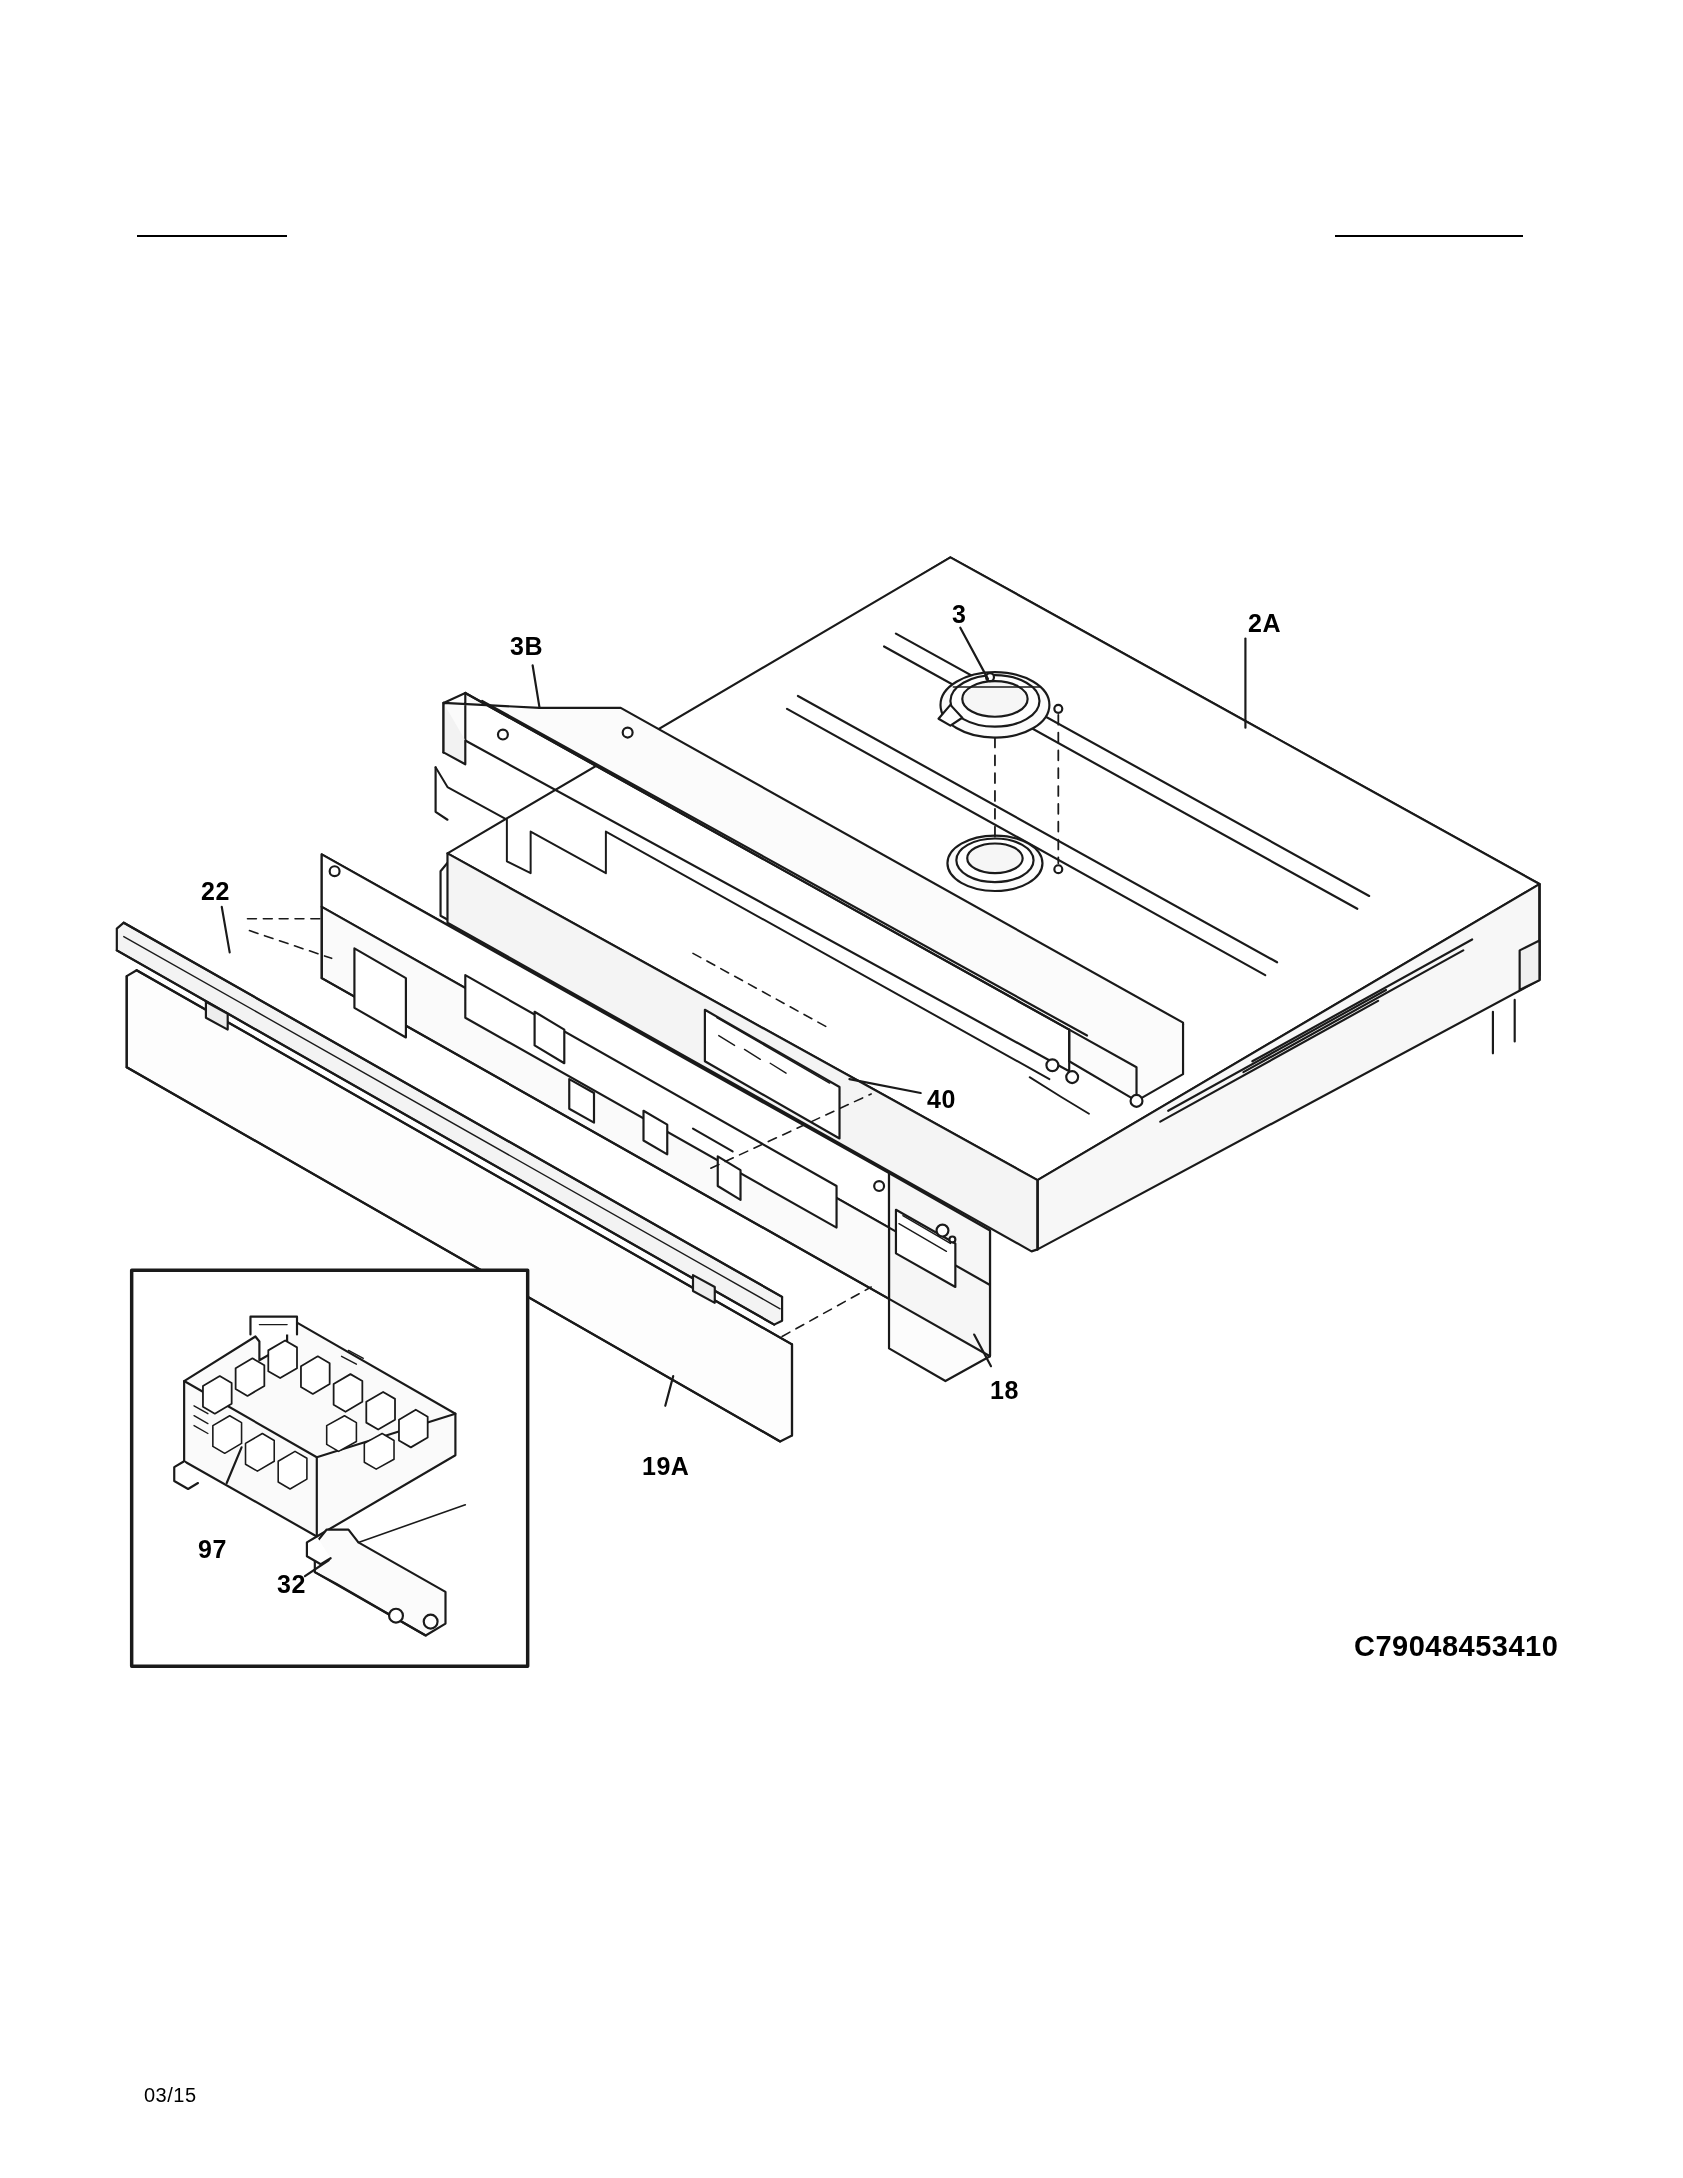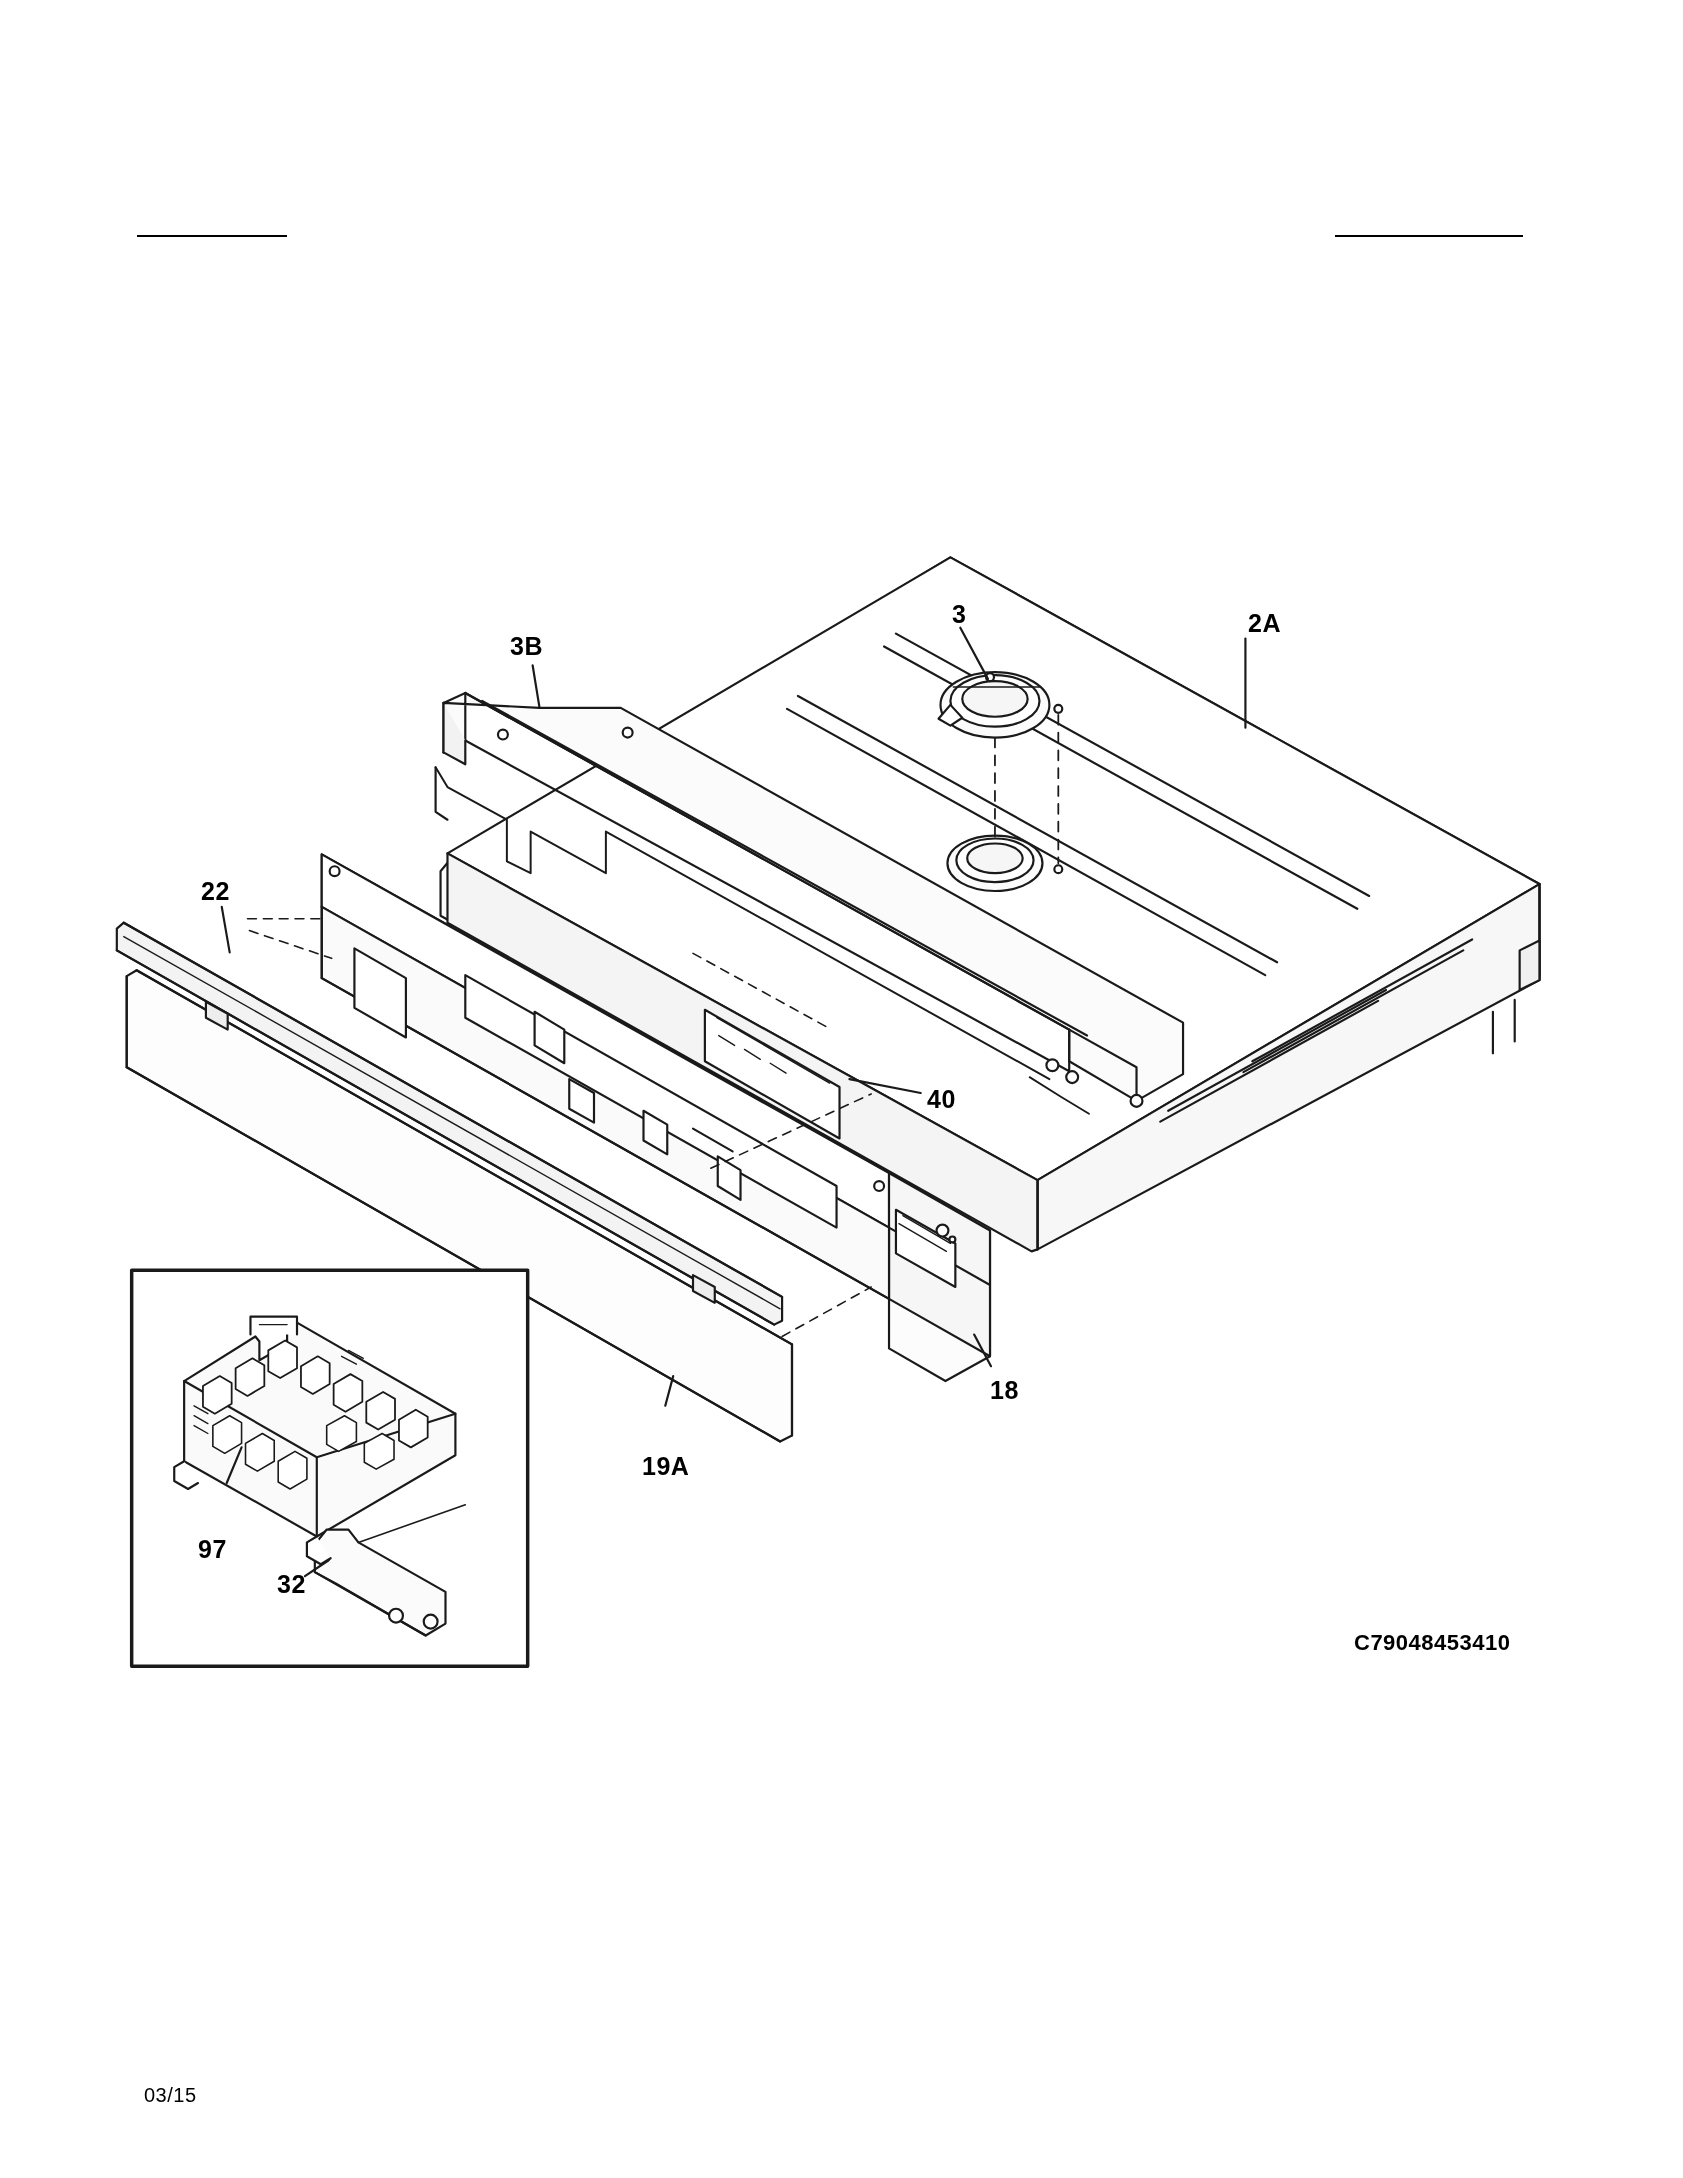--- a/index.html
+++ b/index.html
@@ -31,21 +31,21 @@
     position: absolute;
     font-weight: bold;
     font-size: 25px;
     letter-spacing: 0.5px;
     line-height: 1;
     white-space: nowrap;
   }
   .partnum {
     position: absolute;
     font-weight: bold;
-    font-size: 22px;
+    font-size: 29px;
     letter-spacing: 0.5px;
     white-space: nowrap;
   }
   .datestamp {
     position: absolute;
     font-size: 20px;
     letter-spacing: 0.5px;
     white-space: nowrap;
   }
   .rule {

